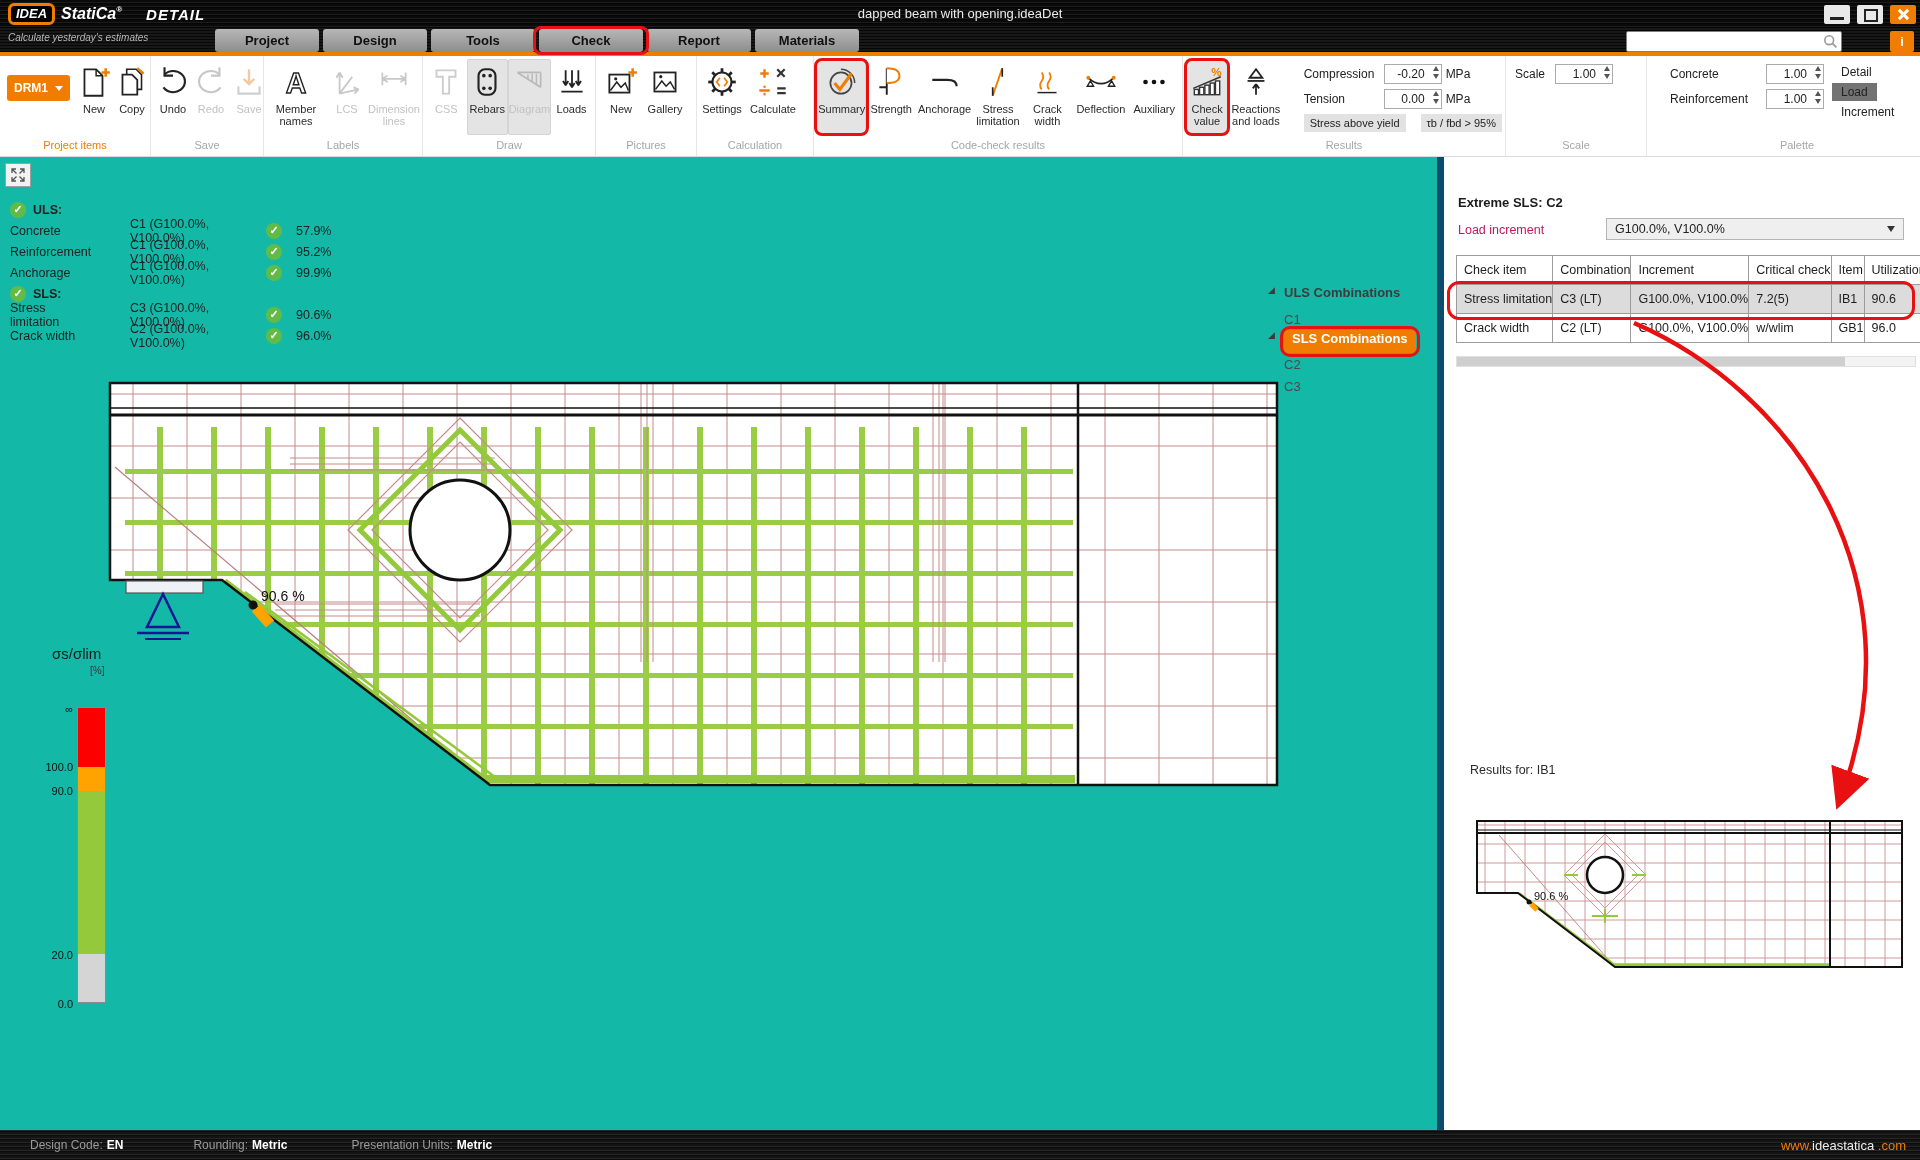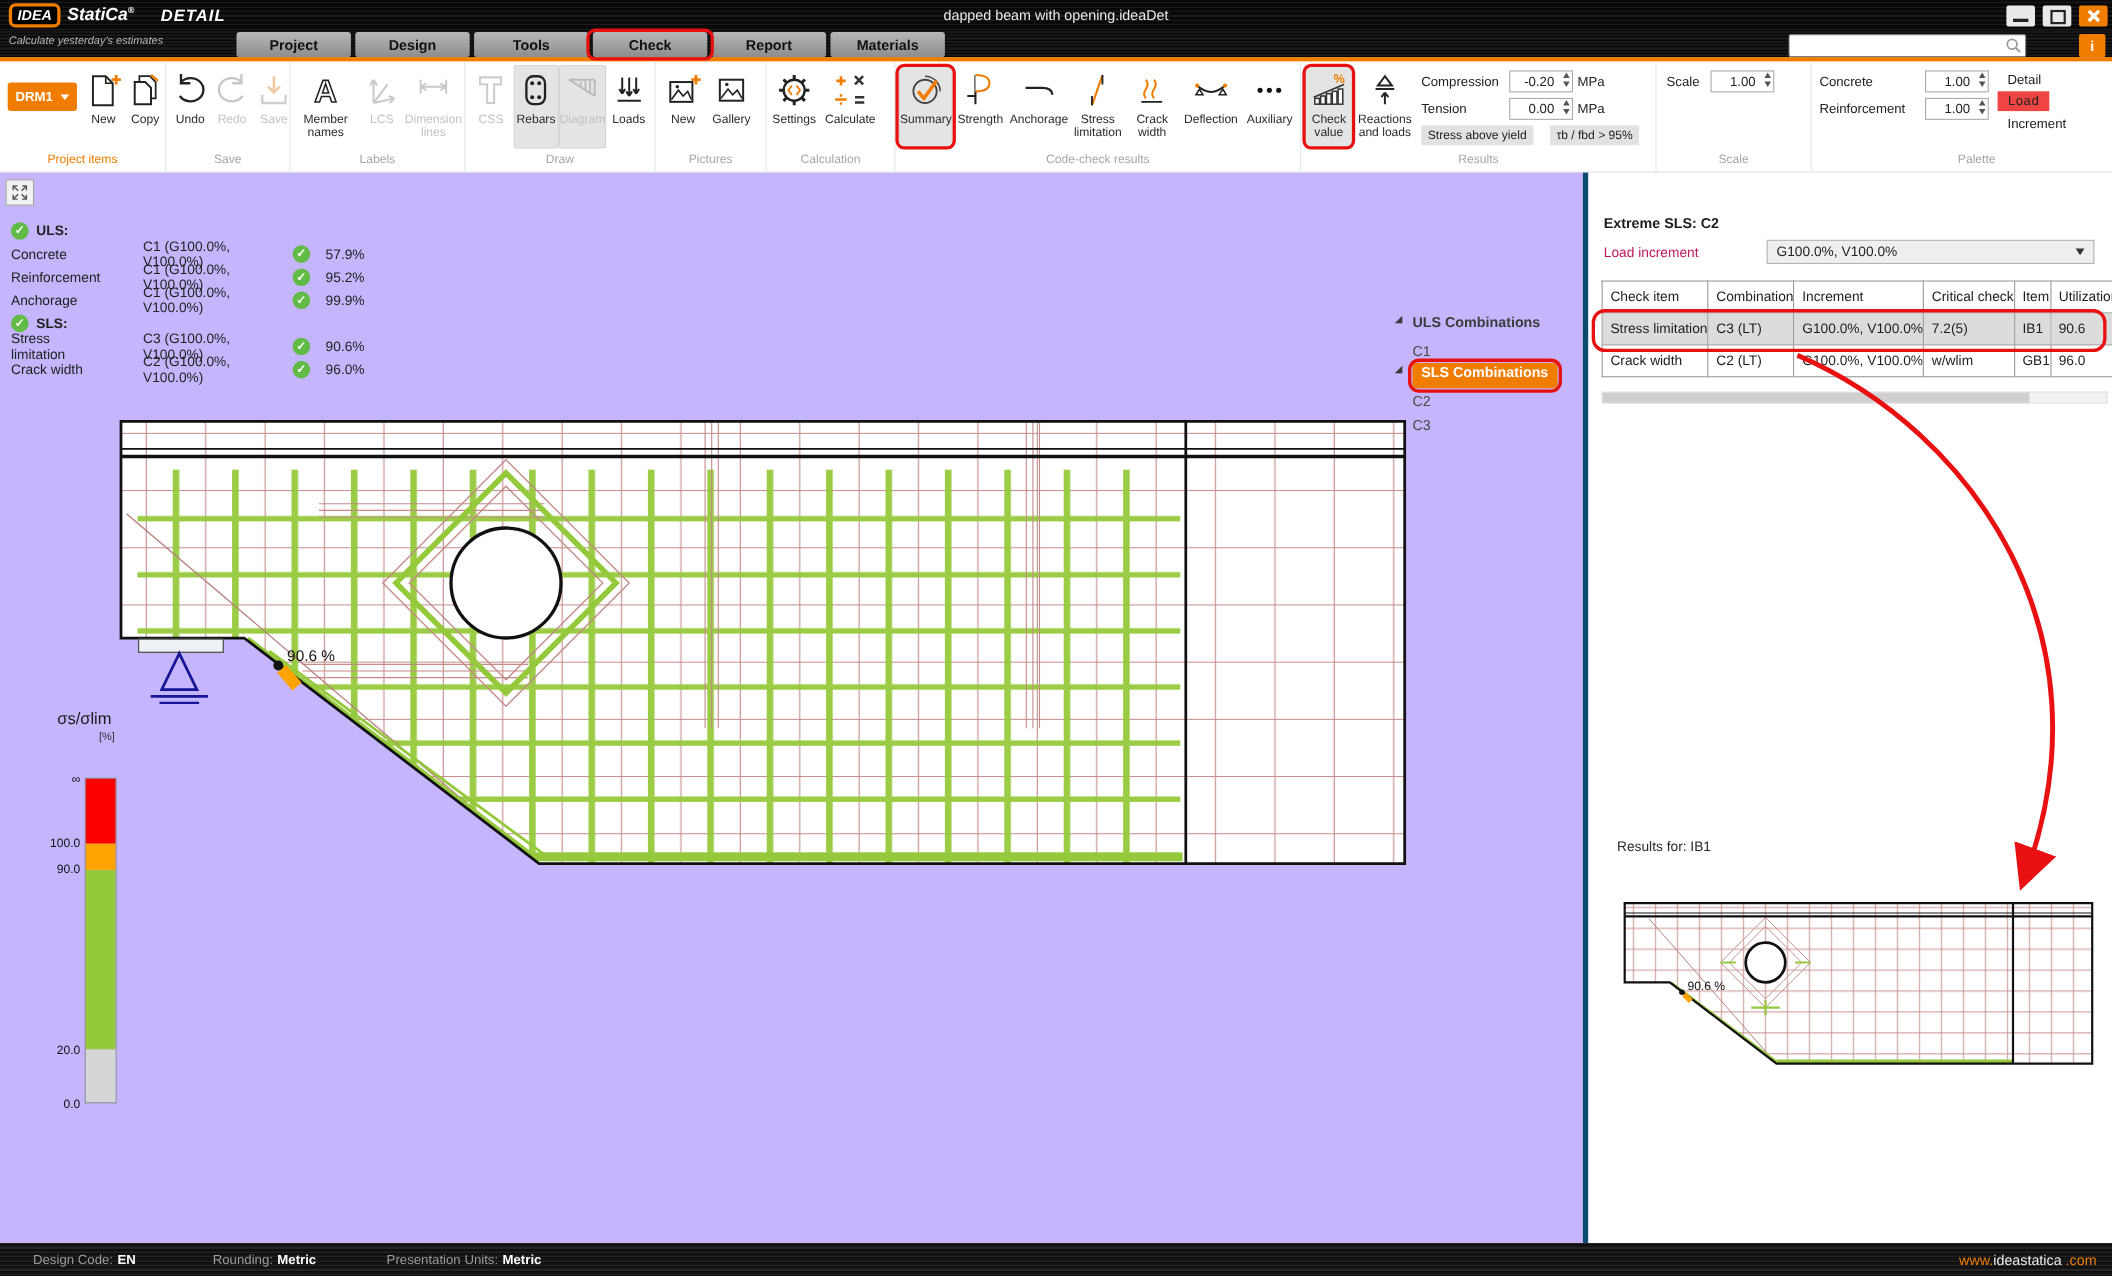--- a/index.html
+++ b/index.html
@@ -53,40 +53,40 @@
   .rbtn{width:50px;height:76px;display:flex;flex-direction:column;align-items:center;
     padding-top:4px;border:1px solid transparent;border-radius:2px;cursor:pointer;position:relative;box-sizing:border-box;}
   .rbtn .lbl{font-size:11px;line-height:12px;text-align:center;color:#2b2b2b;margin-top:3px;}
   .rbtn.sel{background:#e4e4e4;border-color:#d4d4d4;}
   .rbtn.dis .lbl{color:#c2c2c2;}
   .rbtn.wide{width:58px;} .rbtn.narrow{width:44px;}
   .ric{width:36px;height:36px;flex:none;}
   .drm{margin:16px 5px 0 4px;background:#f07d00;color:#fff;font-weight:bold;font-size:12px;
     height:26px;padding:0 7px;border-radius:3px;display:flex;align-items:center;gap:7px;cursor:pointer;}
   .caret-w{width:0;height:0;border-left:4px solid transparent;border-right:4px solid transparent;border-top:5px solid #fff;}
-  .fldcol{display:flex;flex-direction:column;margin-left:4px;margin-top:2px;}
+  .fldcol{display:flex;flex-direction:column;margin-left:20px;margin-top:2px;}
   .fld-row{display:flex;align-items:center;height:25px;font-size:12px;color:#222;}
   .fld-row .fl{width:80px;}
   .spin{width:58px;height:20px;border:1px solid #ababab;display:flex;align-items:center;justify-content:flex-end;
     padding-right:16px;position:relative;font-size:12px;background:#fff;box-sizing:border-box;}
   .spin .ud{position:absolute;right:2px;top:1px;display:flex;flex-direction:column;gap:3px;cursor:pointer;}
   .spin .up{width:0;height:0;border-left:3.5px solid transparent;border-right:3.5px solid transparent;border-bottom:5px solid #555;}
   .spin .dn{width:0;height:0;border-left:3.5px solid transparent;border-right:3.5px solid transparent;border-top:5px solid #555;}
   .unit{margin-left:4px;}
   .toggles{display:flex;gap:15px;margin-top:3px;text-align:center;}
   .toggle{background:#e2e2e2;font-size:11px;padding:3px 6px;color:#222;cursor:pointer;white-space:nowrap;}
   .palcol{display:flex;flex-direction:column;margin-left:8px;margin-top:4px;gap:2px;}
   .pal-btn{font-size:12px;padding:2px 9px;color:#222;cursor:pointer;align-self:flex-start;}
-  .pal-btn.sel{background:#ef4444;font-family:Liberation Mono, monospace;}
+  .pal-btn.sel{background:#737373;}
 
   
   .ann{position:absolute;border:3px solid #e81010;border-radius:8px;pointer-events:none;z-index:9;}
 
   
-  .canvas{position:absolute;left:0;top:157px;width:1444px;height:973px;background:#c4b5fd;border-right:5px solid #0c4a6e;box-sizing:border-box;}
+  .canvas{position:absolute;left:0;top:157px;width:1444px;height:973px;background:#14b8a6;border-right:7px solid #0c4a6e;box-sizing:border-box;}
   .expandbtn{position:absolute;left:5px;top:6px;width:24px;height:22px;background:#f2f2f2;
     border:1px solid #9f9f9f;display:flex;align-items:center;justify-content:center;cursor:pointer;}
   .summary{position:absolute;left:10px;top:42px;font-size:12.5px;color:#222;}
   .sumtitle{display:flex;align-items:center;gap:7px;font-weight:bold;height:21px;}
   .sumrow{display:flex;align-items:center;height:21px;}
   .sumrow .c1{width:88px;} .sumrow .c2{width:136px;margin-left:32px;} .sumrow .c3{width:30px;} .sumrow .c4{width:60px;}
   .chk{width:16px;height:16px;border-radius:50%;background:#62bb46;color:#fff;display:inline-flex;
     align-items:center;justify-content:center;font-size:11px;font-weight:bold;flex:none;}
   .chk::after{content:"✓";}
   .tree{position:absolute;left:1268px;top:128px;font-size:13px;color:#4a4a4a;}

